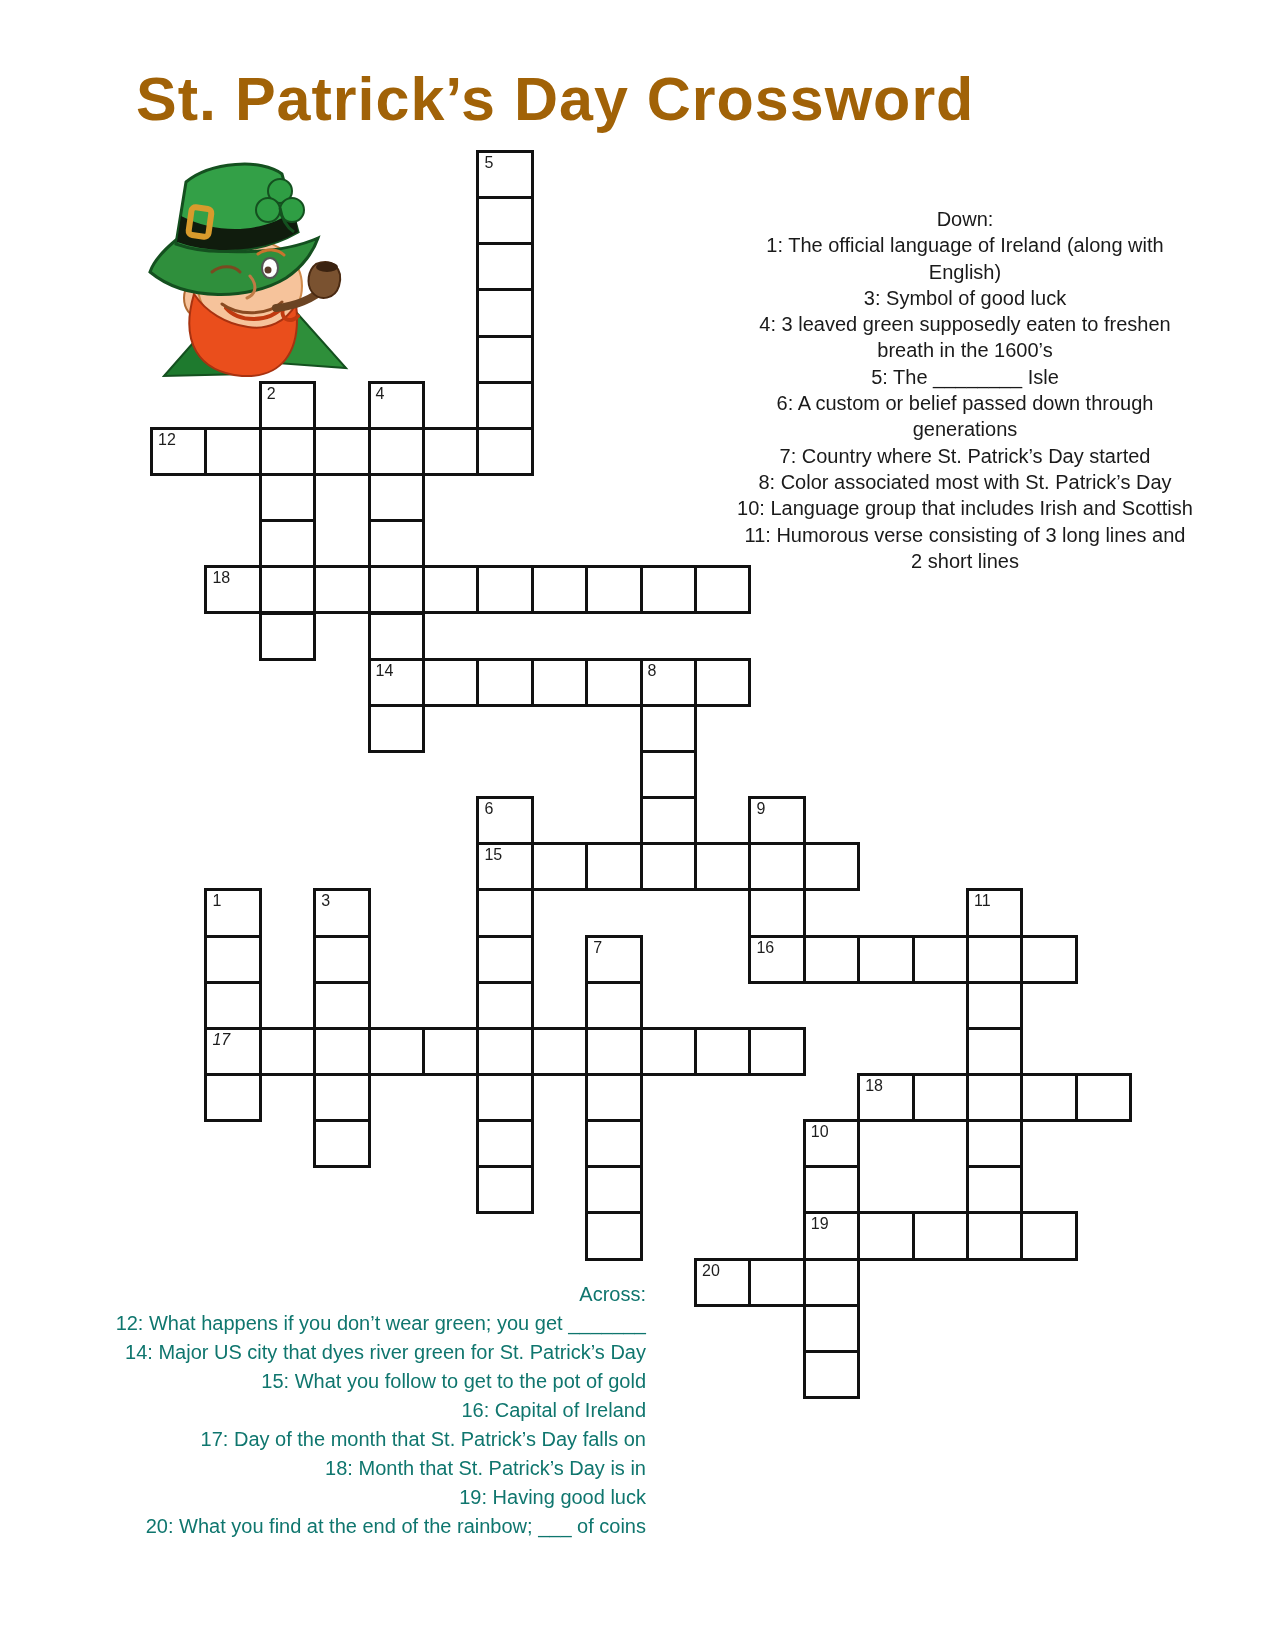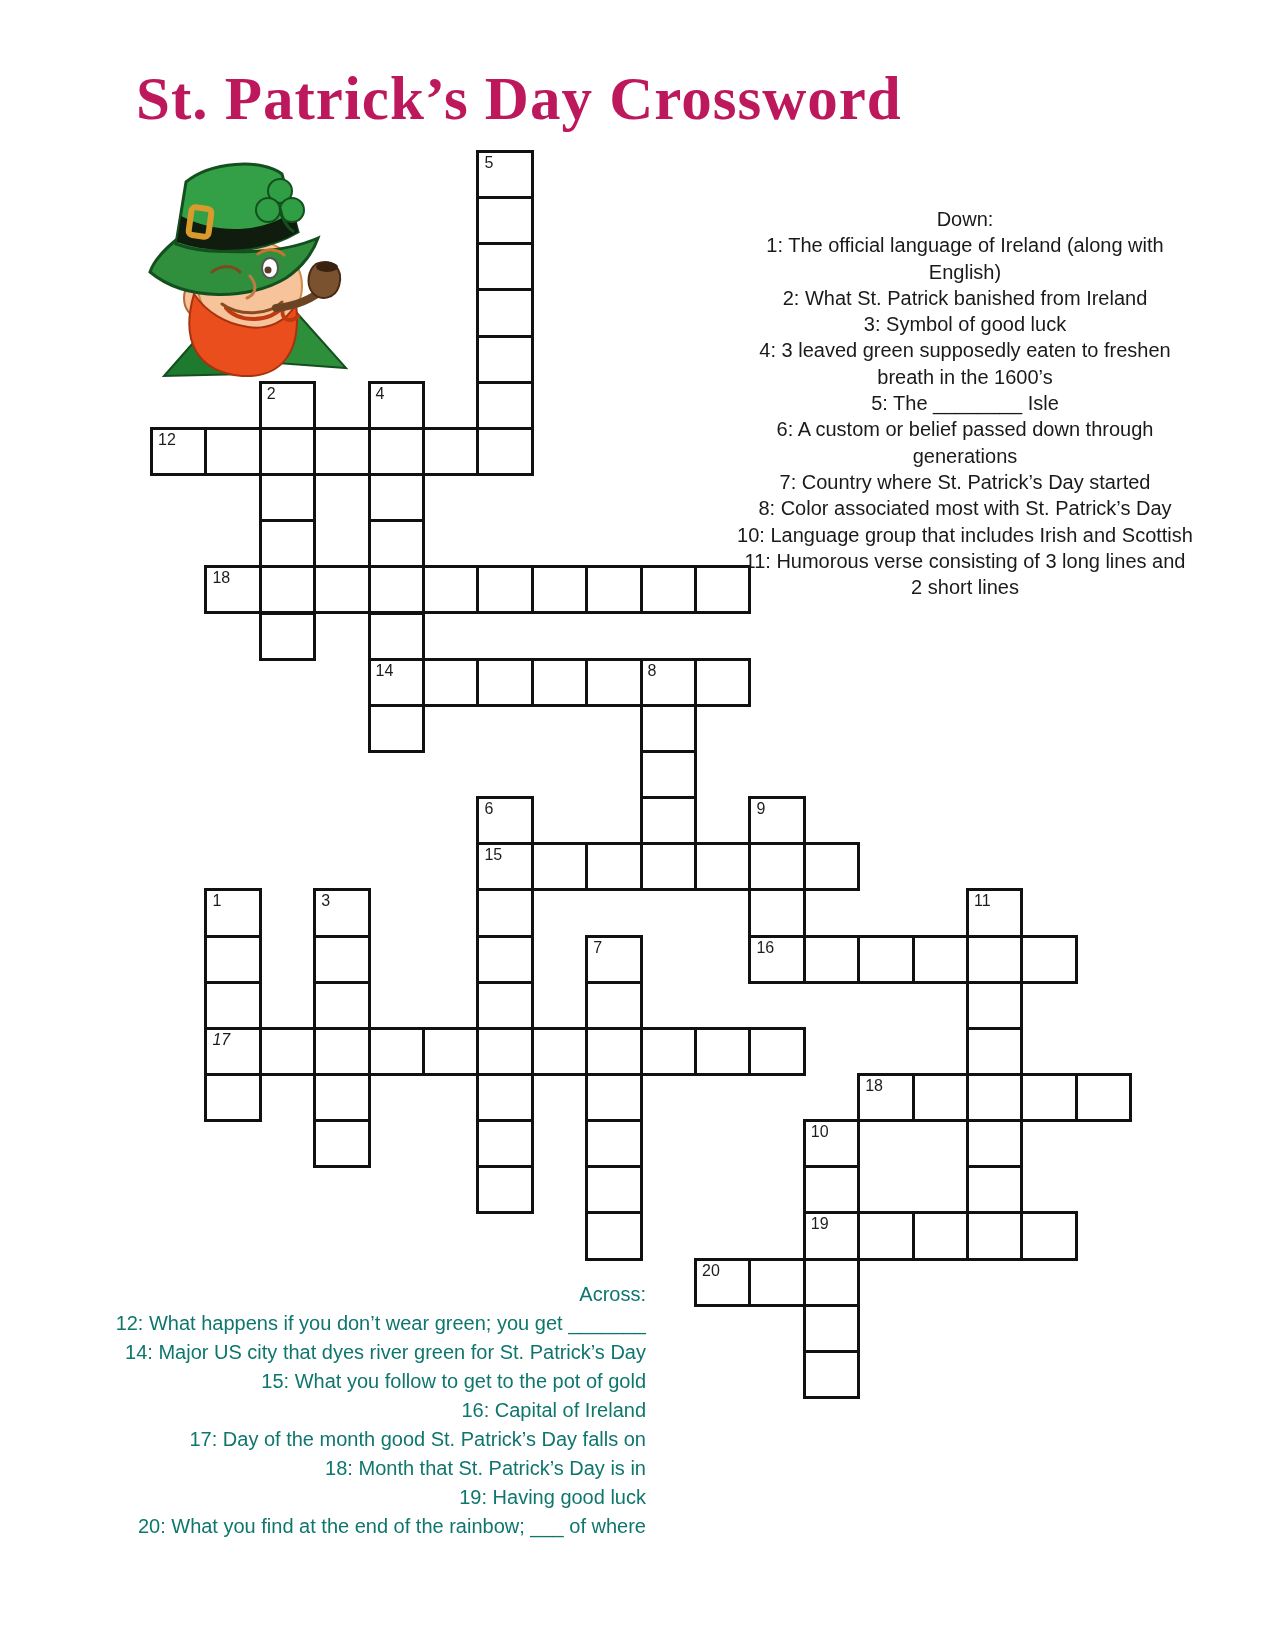--- a/index.html
+++ b/index.html
@@ -25,21 +25,21 @@
   #across-clues{
     position:absolute;left:28px;top:1280px;width:618px;
     text-align:right;font-size:20px;line-height:29px;color:#0f766e;
   }
   .clue-heading{font-size:20px;}
   #leprechaun{position:absolute;left:146px;top:146px;}
 </style>
 </head>
 <body>
 
-<div id="title" style="color: #be185d; font-family: Liberation Serif, serif;">St. Patrick’s Day Crossword</div>
+<div id="title" style="color: #a16207;">St. Patrick’s Day Crossword</div>
 
 <svg id="leprechaun" width="248" height="234" viewBox="0 0 248 234" aria-hidden="true">
 
   <path d="M62,180 L18,230 L100,228 Z" fill="#1e7a2e" stroke="#14501f" stroke-width="2"></path>
   <path d="M150,166 L200,222 L116,216 Z" fill="#2e8f3a" stroke="#14501f" stroke-width="2"></path>
 
   <ellipse cx="52" cy="152" rx="14" ry="19" fill="#f6c39b" stroke="#b06a32" stroke-width="2"></ellipse>
 
   <ellipse cx="104" cy="140" rx="52" ry="46" fill="#f6c39b" stroke="#d08a4a" stroke-width="2"></ellipse>
 
@@ -230,34 +230,33 @@
     </div>
     <div class="cell" style="left: 748.4px; top: 1257.6px; width: 57.4px; height: 49.15px; border-color: rgb(17, 17, 17);"></div>
     <div class="cell" style="left: 802.8px; top: 1257.6px; width: 57.4px; height: 49.15px; border-color: rgb(17, 17, 17);"></div>
     <div class="cell" style="left: 802.8px; top: 1303.75px; width: 57.4px; height: 49.15px; border-color: rgb(17, 17, 17);"></div>
     <div class="cell" style="left: 802.8px; top: 1349.9px; width: 57.4px; height: 49.15px; border-color: rgb(17, 17, 17);"></div>
   </div>
 
 <div id="down-clues">
   <div class="clue-heading">Down:</div>
 <div class="clue-line">1: The official language of Ireland (along with English)</div>
-    <div class="clue-line">2: What St. Patrick banished from Ireland</div>
     <div class="clue-line">3: Symbol of good luck</div>
     <div class="clue-line">4: 3 leaved green supposedly eaten to freshen breath in the 1600’s</div>
     <div class="clue-line">5: The ________ Isle</div>
     <div class="clue-line">6: A custom or belief passed down through generations</div>
     <div class="clue-line">7: Country where St. Patrick’s Day started</div>
     <div class="clue-line">8: Color associated most with St. Patrick’s Day</div>
     <div class="clue-line">10: Language group that includes Irish and Scottish</div>
     <div class="clue-line">11: Humorous verse consisting of 3 long lines and 2 short lines</div>
   </div>
 
 <div id="across-clues">
   <div class="clue-heading">Across:</div>
 <div class="clue-line">12: What happens if you don’t wear green; you get _______</div>
     <div class="clue-line">14: Major US city that dyes river green for St. Patrick’s Day</div>
     <div class="clue-line">15: What you follow to get to the pot of gold</div>
     <div class="clue-line">16: Capital of Ireland</div>
-    <div class="clue-line">17: Day of the month good St. Patrick’s Day falls on</div>
+    <div class="clue-line">17: Day of the month that St. Patrick’s Day falls on</div>
     <div class="clue-line">18: Month that St. Patrick’s Day is in</div>
     <div class="clue-line">19: Having good luck</div>
-    <div class="clue-line">20: What you find at the end of the rainbow; ___ of where</div>
+    <div class="clue-line">20: What you find at the end of the rainbow; ___ of coins</div>
   </div>
 
 </body></html>

